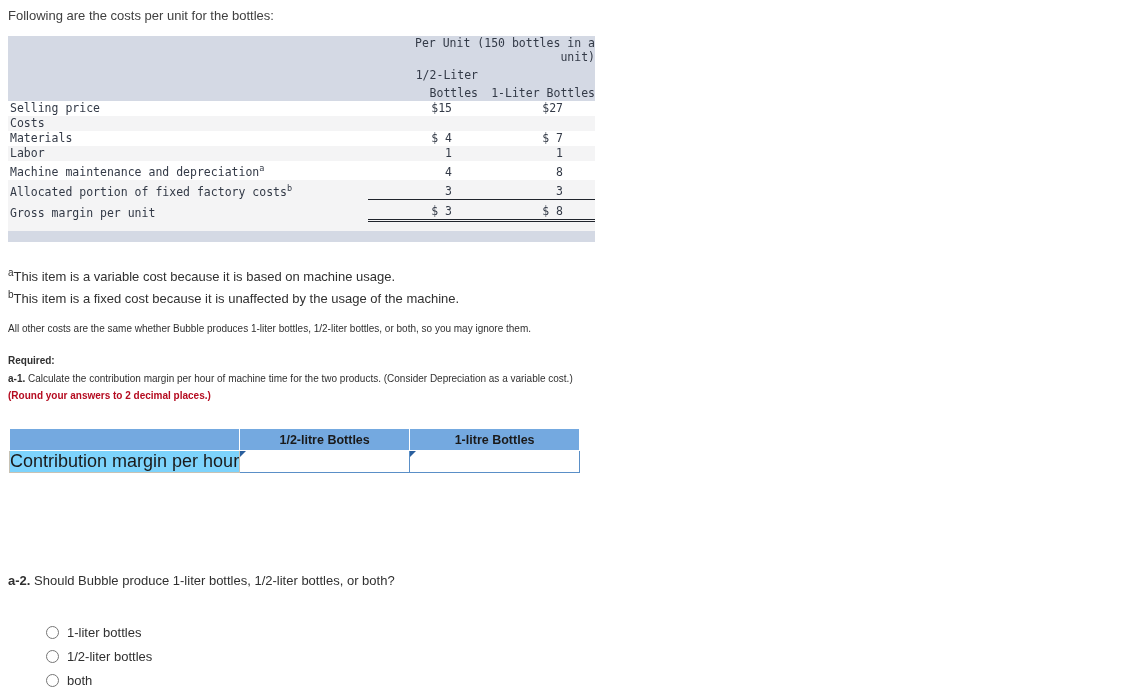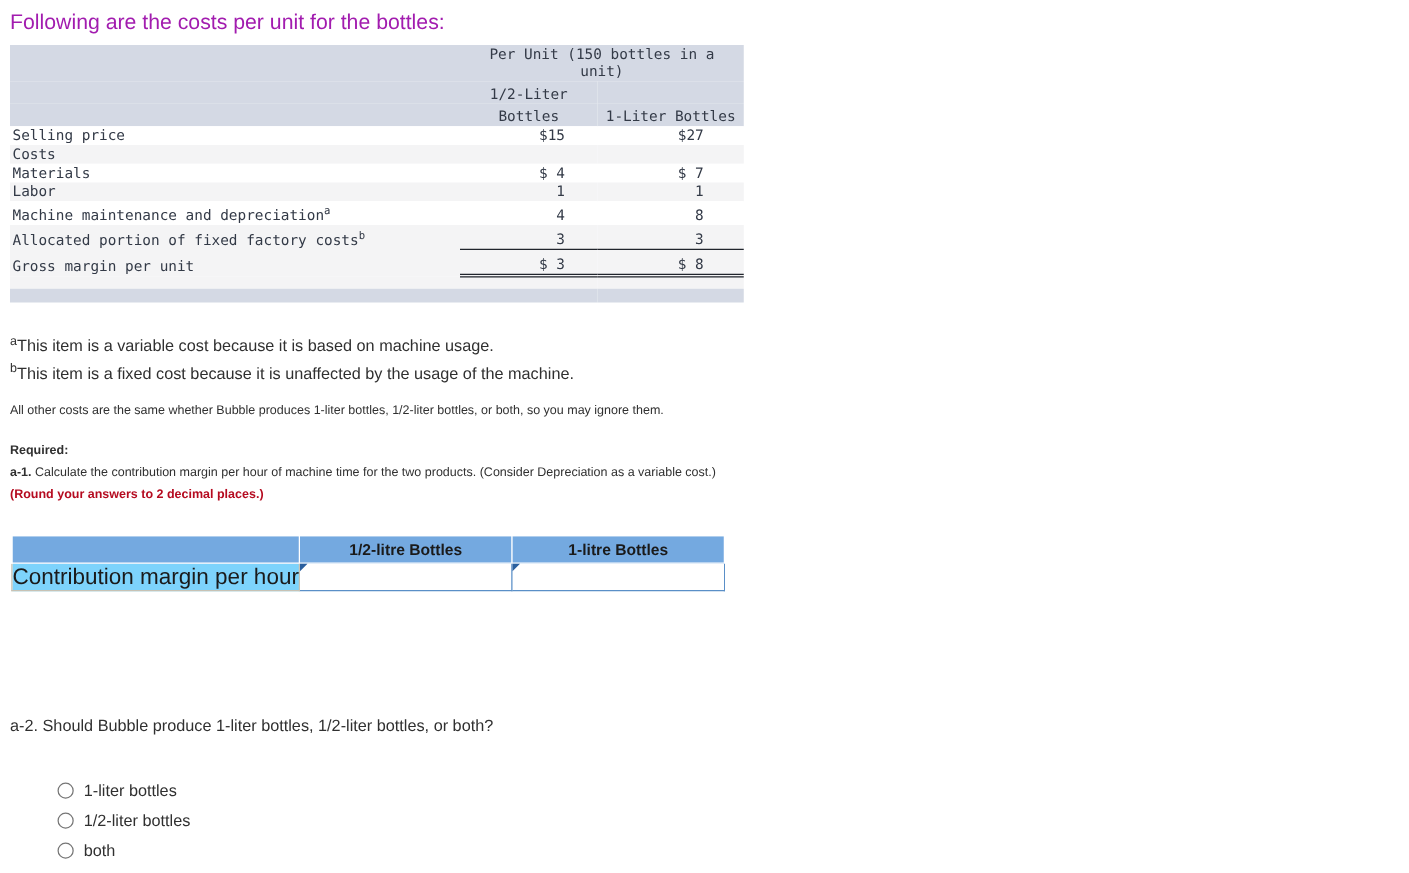--- a/index.html
+++ b/index.html
@@ -14,22 +14,22 @@
     font-size: 13px;
     color: #222222;
     position: relative;
     overflow: hidden;
   }
 
   .intro-line {
     position: absolute;
     left: 8px;
     top: 8px;
-    font-size: 17px;
-    color: #a21caf;
+    font-size: 13px;
+    color: #404040;
     white-space: nowrap;
   }
 
   
   .cost-table {
     position: absolute;
     left: 8px;
     top: 36px;
     width: 587px;
     border-collapse: collapse;
@@ -40,21 +40,21 @@
   }
   .cost-table td, .cost-table th {
     padding: 0;
     margin: 0;
     font-weight: normal;
   }
   .hdr-band td {
     background: #d4d9e4;
     height: 17px;
     vertical-align: bottom;
-    text-align: center;
+    text-align: right;
     padding-bottom: 1px;
   }
   .hdr-band td.blank { background: #d4d9e4; }
   .col-label { width: 360px; }
   .col-a { width: 110px; }
   .col-b { width: 117px; }
 
   .hdr-span {
     text-align: center;
   }
@@ -186,21 +186,21 @@
 
   
   #req-a2 {
     position: absolute;
     left: 8px;
     top: 573px;
     font-size: 13px;
     color: #303030;
     white-space: nowrap;
   }
-  #req-a2 b { font-weight: normal; }
+  #req-a2 b { font-weight: bold; }
 
   .opt-list {
     position: absolute;
     left: 46px;
     top: 620px;
   }
   .opt {
     display: flex;
     align-items: center;
     height: 24px;

